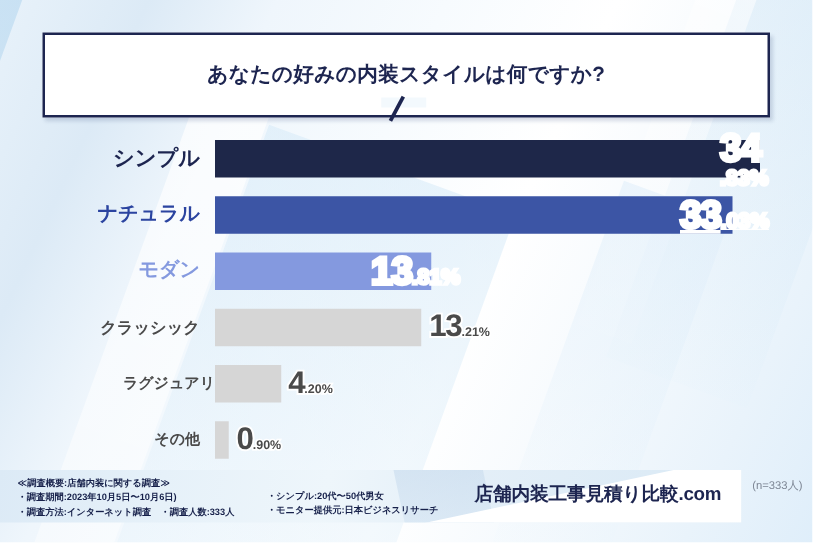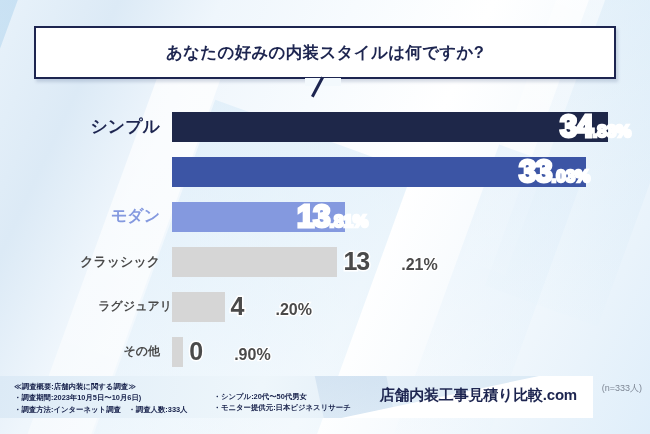--- a/index.html
+++ b/index.html
@@ -69,21 +69,21 @@
     background: linear-gradient(180deg, rgba(223,238,250,.55), rgba(245,251,254,.15));
     transform: rotate(20deg);
   }
 
   
   .title-box {
     position: absolute;
     left: 34px;
     top: 26px;
     width: 582px;
-    height: 53px;
+    height: 68px;
     box-sizing: border-box;
     background: #ffffff;
     border: 2px solid #1d2550;
     display: flex;
     align-items: center;
     justify-content: center;
     box-shadow: 2px 3px 3px rgba(40,60,110,.18);
   }
   .title-text {
     font-size: 16.5px;
@@ -158,21 +158,21 @@
     -webkit-text-stroke: 3px #ffffff;
     paint-order: stroke fill;
   }
   .value .dec {
     font-size: 17px;
     -webkit-text-stroke: 2.6px #ffffff;
     paint-order: stroke fill;
     margin-left: 0px;
   }
   .value.small .int { font-size: 25px; }
-  .value.small .dec { font-size: 16px; padding-left: 32px; }
+  .value.small .dec { font-size: 10px; }
 
   
   .n-count {
     position: absolute;
     right: 8px;
     top: 382px;
     font-size: 9px;
     color: #7d8694;
   }
   .footer {
@@ -249,30 +249,31 @@
   </div>
   <div class="slash-mask"></div>
   <div class="slash"></div>
 
   <div class="chart" id="chart">
       <div class="row">
         <div class="cat-label" style="color: rgb(29, 37, 80); font-size: 17px;">シンプル</div>
         <div class="bar-wrap">
           <div class="bar" style="width: 436.072px; background: rgb(30, 39, 73);"></div>
         </div>
-        <div class="value" style="color: rgb(255, 255, 255); left: 560px;">
+        <div class="value" style="color: rgb(255, 255, 255); left: 576px; flex-direction: column;">
           <span class="int">34</span>
           <span class="dec">.83%</span>
         </div>
       </div>
       <div class="row">
+        <div class="cat-label" style="color: rgb(43, 68, 160); font-size: 16px;">ナチュラル</div>
         <div class="bar-wrap">
           <div class="bar" style="width: 413.536px; background: rgb(60, 85, 165);"></div>
         </div>
-        <div class="value" style="color: rgb(255, 255, 255); left: 519px;">
+        <div class="value" style="color: rgb(255, 255, 255); left: 544px; text-decoration: underline;">
           <span class="int">33</span>
           <span class="dec">.03%</span>
         </div>
       </div>
       <div class="row">
         <div class="cat-label" style="color: rgb(132, 153, 223); font-size: 16px; font-family: Liberation Serif, serif;">モダン</div>
         <div class="bar-wrap">
           <div class="bar" style="width: 172.901px; background: rgb(132, 153, 223);"></div>
         </div>
         <div class="value" style="color: rgb(255, 255, 255); left: 296.901px;">

